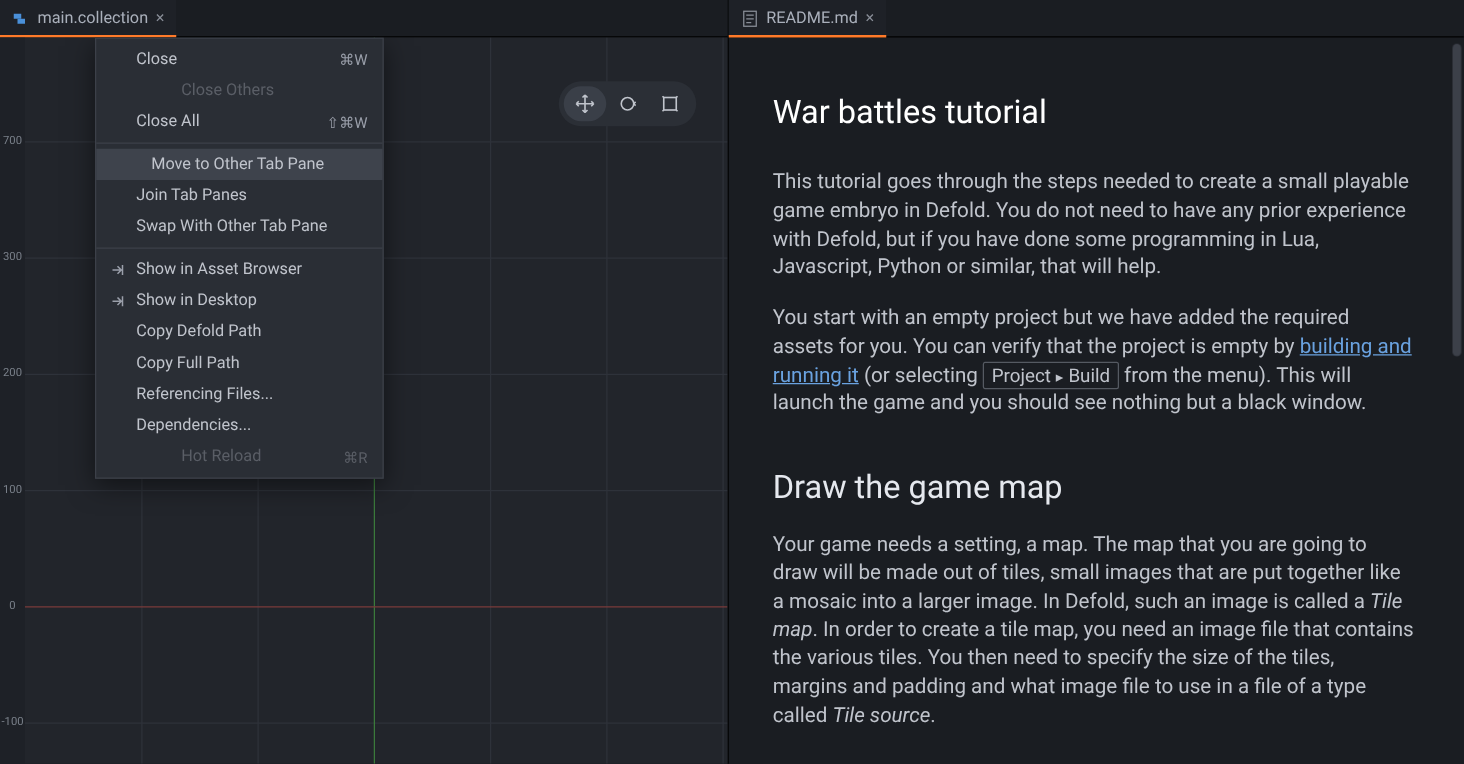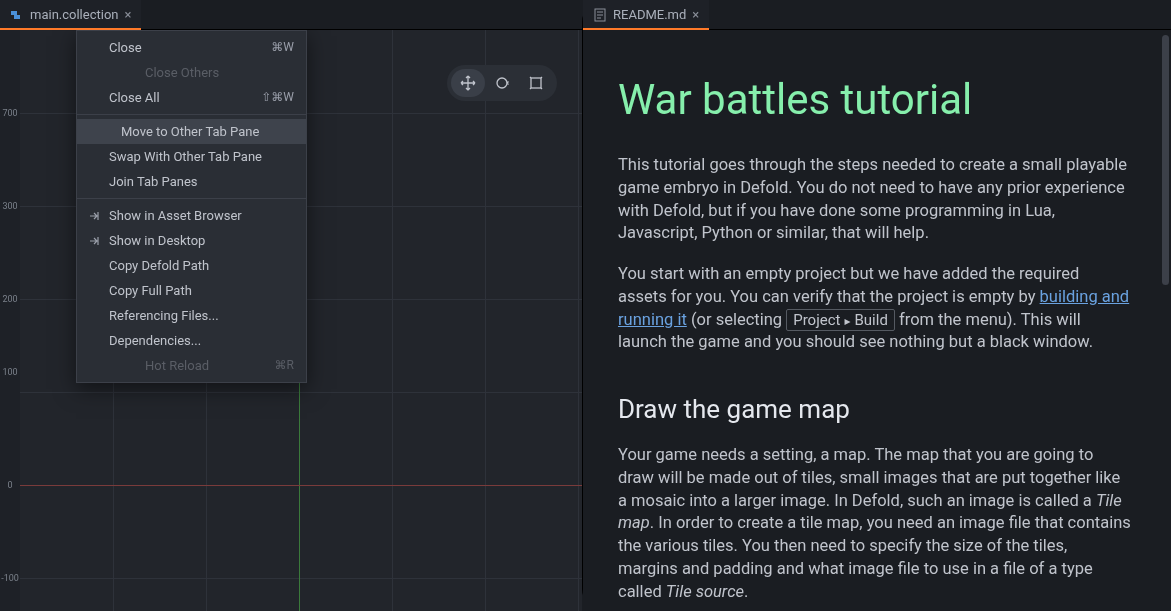--- a/index.html
+++ b/index.html
@@ -6,21 +6,21 @@
 body {
   font-family: -apple-system, BlinkMacSystemFont, "Segoe UI", Roboto, Helvetica, Arial, sans-serif;
   background: #1a1d22;
   color: #c0c4cc;
   width: 1171px;
   height: 611px;
   overflow: hidden;
   display: flex;
 }
 
-.pane { position: relative; border-radius: 22px; }
+.pane { position: relative; }
 .pane-left { width: 583px; border-right: 1px solid #000; }
 .pane-right { width: 588px; }
 
 .tabbar {
   height: 30px;
   background: #1a1d22;
   display: flex;
   align-items: stretch;
   border-bottom: 1px solid #000;
 }
@@ -107,21 +107,21 @@
   width: 231px;
   background: #2a2e35;
   border: 1px solid #3c4049;
   box-shadow: 0 6px 20px rgba(0,0,0,0.5);
   padding: 4px 0;
   font-size: 13px;
   z-index: 100;
 }
 .menu-item {
   display: flex;
-  align-items: flex-start;
+  align-items: center;
   padding: 5px 12px 5px 32px;
   color: #c0c4cc;
   cursor: pointer;
   position: relative;
 }
 .menu-item.disabled { color: #5a5e66; cursor: default; margin-left: 36px; }
 .menu-item.highlighted { background: #3e434c; padding-left: 44px; }
 .menu-item .shortcut { margin-left: auto; color: #9a9faa; font-size: 12px; }
 .menu-item.disabled .shortcut { color: #5a5e66; }
 .menu-sep { height: 1px; background: #3c4049; margin: 4px 0; }
@@ -135,23 +135,23 @@
 }
 
 
 .readme {
   padding: 45px 40px 20px 35px;
   overflow-y: auto;
   height: calc(611px - 30px);
   color: #c0c4cc;
 }
 .readme h1 {
-  font-size: 42px;
+  font-size: 26px;
   font-weight: 400;
-  color: #86efac;
+  color: #ffffff;
   margin-bottom: 30px;
 }
 .readme h2 {
   font-size: 26px;
   font-weight: 400;
   color: #e5e8ee;
   margin: 40px 0 20px 0;
 }
 .readme p {
   font-size: 16.5px;
@@ -193,21 +193,21 @@
       <span>main.collection</span>
       <span class="close">×</span>
     </div>
   </div>
 
   <div class="editor-surface">
     <div class="ruler-v">
       <div class="ruler-tick" style="top:83px">700</div>
       <div class="ruler-tick" style="top:176px">300</div>
       <div class="ruler-tick" style="top:269px">200</div>
-      <div class="ruler-tick" style="top:342px">100</div>
+      <div class="ruler-tick" style="top:362px">100</div>
       <div class="ruler-tick" style="top:455px">0</div>
       <div class="ruler-tick" style="top:548px">-100</div>
     </div>
 
     <div class="gridline v" style="left:113px"></div>
     <div class="gridline v" style="left:206px"></div>
     <div class="gridline v" style="left:392px"></div>
     <div class="gridline v" style="left:485px"></div>
     <div class="gridline v" style="left:578px"></div>
     <div class="gridline h" style="top:83px"></div>
@@ -249,24 +249,24 @@
         </div>
         <div class="menu-item">
           <span>Close All</span>
           <span class="shortcut">⇧⌘W</span>
         </div>
         <div class="menu-sep"></div>
         <div class="menu-item highlighted">
           <span>Move to Other Tab Pane</span>
         </div>
         <div class="menu-item">
+          <span>Join Tab Panes</span>
+        </div>
+        <div class="menu-item">
           <span>Swap With Other Tab Pane</span>
-        </div>
-        <div class="menu-item">
-          <span>Join Tab Panes</span>
         </div>
         <div class="menu-sep"></div>
         <div class="menu-item">
           <span class="menu-icon">
             <svg width="12" height="12" viewBox="0 0 12 12" fill="none" stroke="currentColor" stroke-width="1.2">
               <path d="M2 6h7M6 3l3 3-3 3M10 2v8"></path>
             </svg>
           </span>
           <span>Show in Asset Browser</span>
         </div>

